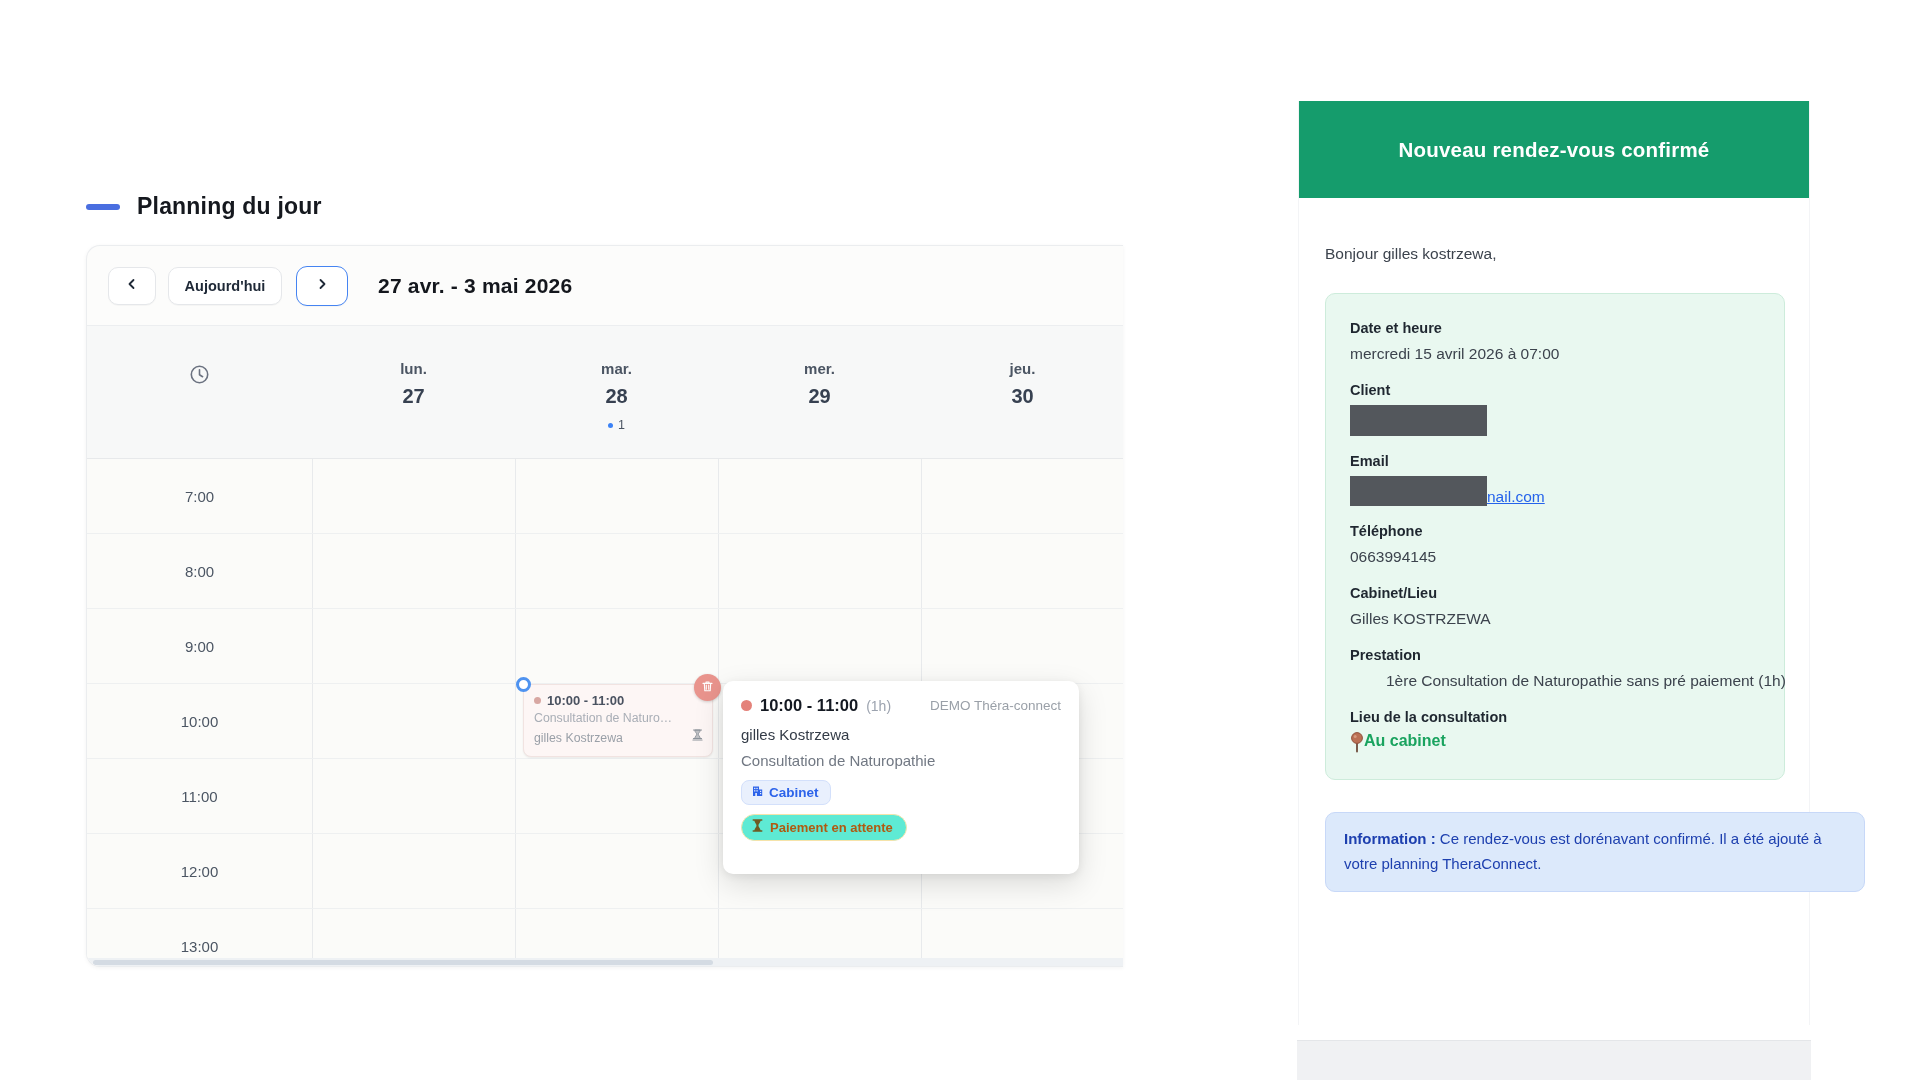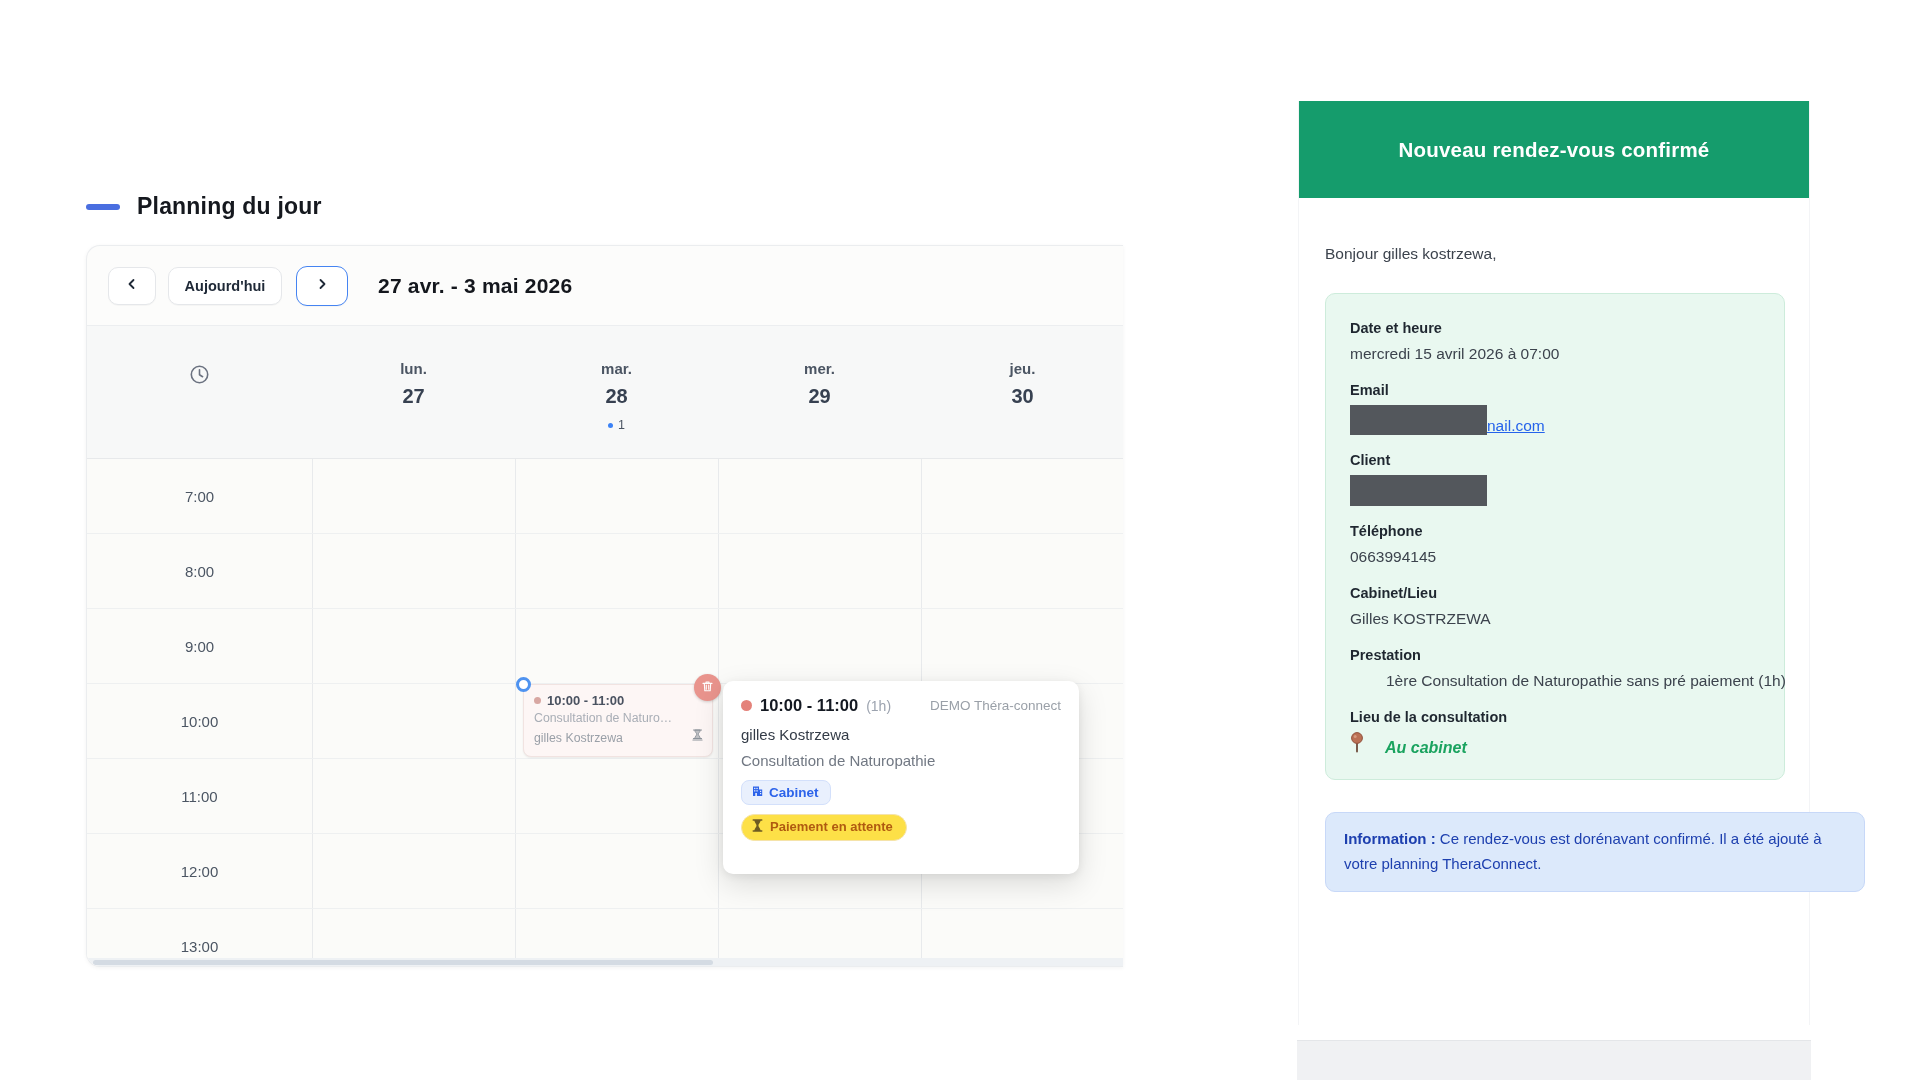--- a/index.html
+++ b/index.html
@@ -85,22 +85,22 @@
   .pop-dur  { font-size:14px; color:#9ca3af; }
   .pop-cal  { margin-left:auto; font-size:13.5px; color:#9aa0a8; }
   .pop-client  { margin-top:11px; font-size:15px; font-weight:500; color:#333b47; }
   .pop-service { margin-top:9px;  font-size:15px; color:#717883; }
   .badge-cabinet {
     margin-top:11px; display:inline-flex; align-items:center; gap:5px;
     padding:3px 11px 4px 9px; background:#e9f0fd; border:1px solid #d3e0fb; border-radius:8px;
     color:#2c63ea; font-size:13.5px; font-weight:700;
   }
   .badge-payment {
-    margin-top:9px; display:inline-flex; gap:7px;
-    padding:4px 13px 5px 10px; background:#fde047; border:1px solid #f5e3aa; border-radius:999px;
+    margin-top:9px; display:inline-flex; align-items:center; gap:7px;
+    padding:4px 13px 5px 10px; background:#5eead4; border:1px solid #f5e3aa; border-radius:999px;
     color:#b05a10; font-size:13px; font-weight:700;
   }
   .badge-wrap { display:flex; flex-direction:column; align-items:flex-start; }
 
   
   .email-panel { position:absolute; left:1298px; top:101px; width:512px; height:924px;
                  background:#ffffff; border-left:1px solid #f3f4f6; border-right:1px solid #f3f4f6; }
   .email-header { height:97px; background:#159c6c; display:flex; align-items:center; justify-content:center; }
   .email-header h2 { color:#ffffff; font-size:20.5px; font-weight:700; letter-spacing:.2px; }
   .email-body { padding:0 26px; }
@@ -115,21 +115,21 @@
   }
   .field { margin-bottom:17px; }
   .field:last-child { margin-bottom:0; }
   .f-label { font-size:14.5px; font-weight:700; color:#1f2730; margin-bottom:7px; }
   .f-value { font-size:15.5px; color:#3c434d; line-height:22px; }
   .red-client { width:137px; height:31px; display:block; }
   .email-row { display:flex; align-items:flex-end; }
   .red-email { width:137px; height:30px; display:inline-block; }
   .email-link { font-size:15.5px; color:#2563eb; text-decoration:underline; cursor:pointer; }
   .f-prestation { width:405px;margin-left:36px; }
-  .location-row { display:flex; align-items:flex-end; gap:21px; margin-top:2px;font-style:italic; }
+  .location-row { display:flex; align-items:flex-start; gap:0; margin-top:2px; }
   .location-text { font-size:16px; font-weight:700; color:#1aa35f; }
 
   .info-box {
     margin-top:32px; width:540px; background:#dce9fb; border:1px solid #c7d8f8;
     border-radius:10px; padding:13px 18px 15px; font-size:15px; line-height:25px; color:#1e40af;
   }
   .info-box b { font-weight:700; }
   .email-footer-strip { position:absolute; left:1297px; top:1040px; width:514px; height:40px;
                         background:#f0f1f3; border-top:1px solid #e4e6e9; }
 </style>
@@ -301,29 +301,29 @@
     </div>
     <div class="email-body">
       <p class="greeting">Bonjour gilles kostrzewa,</p>
 
       <div class="details-card">
         <div class="field">
           <div class="f-label">Date et heure</div>
           <div class="f-value">mercredi 15 avril 2026 à 07:00</div>
         </div>
         <div class="field">
+          <div class="f-label">Client</div>
+          <span class="redaction red-client"></span>
+        </div>
+        <div class="field">
           <div class="f-label">Email</div>
           <div class="email-row">
             <span class="redaction red-email"></span>
             <a class="email-link">nail.com</a>
           </div>
-        </div>
-        <div class="field">
-          <div class="f-label">Client</div>
-          <span class="redaction red-client"></span>
         </div>
         <div class="field">
           <div class="f-label">Téléphone</div>
           <div class="f-value">0663994145</div>
         </div>
         <div class="field">
           <div class="f-label">Cabinet/Lieu</div>
           <div class="f-value">Gilles KOSTRZEWA</div>
         </div>
         <div class="field">

